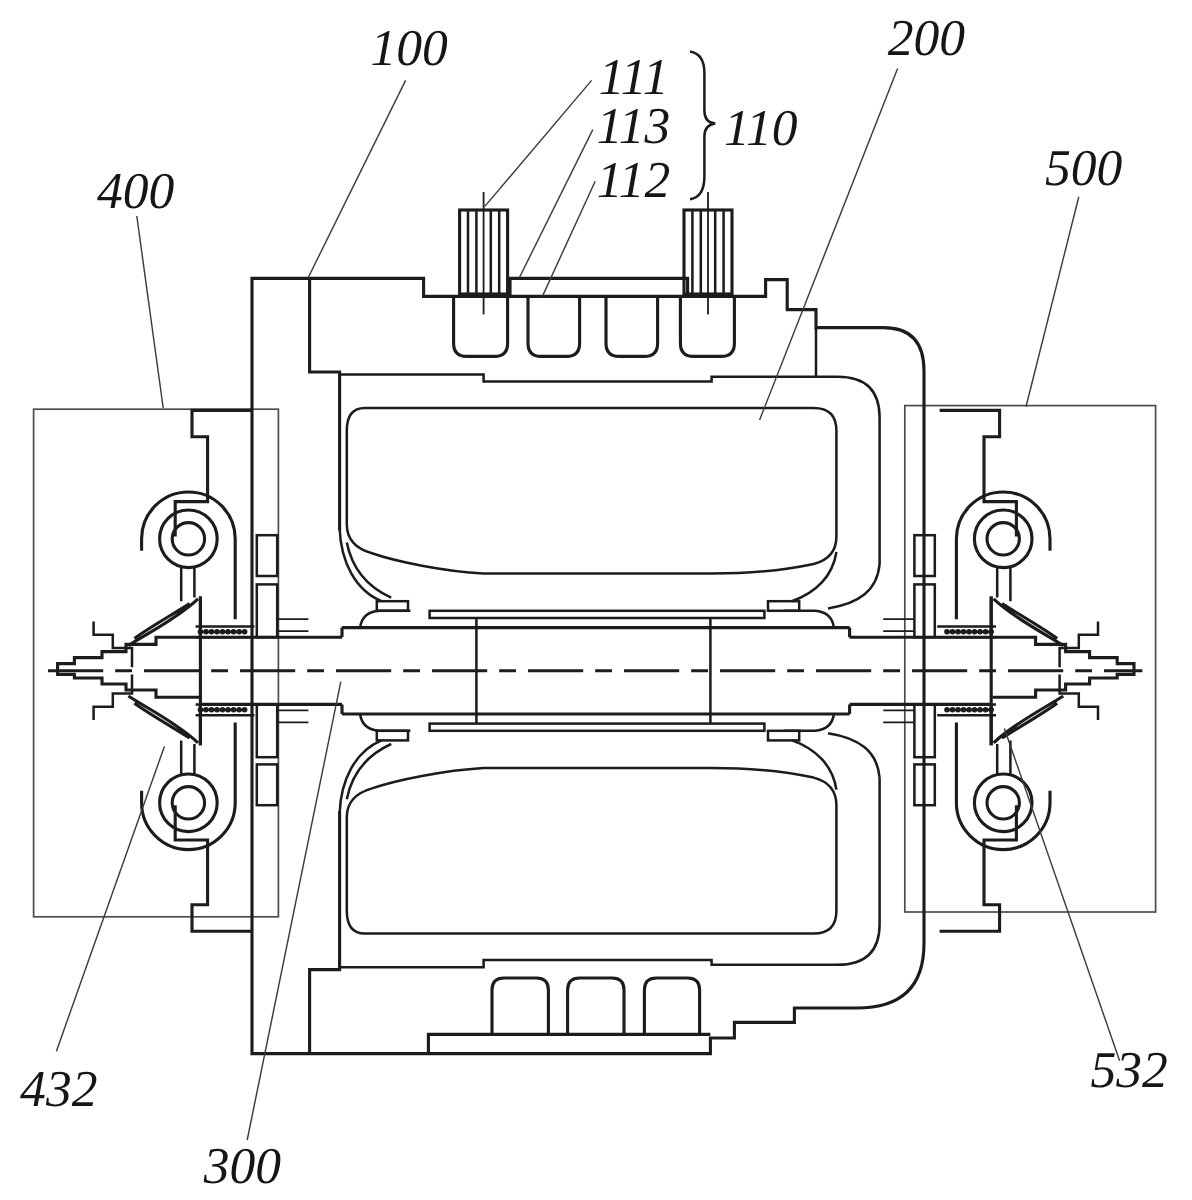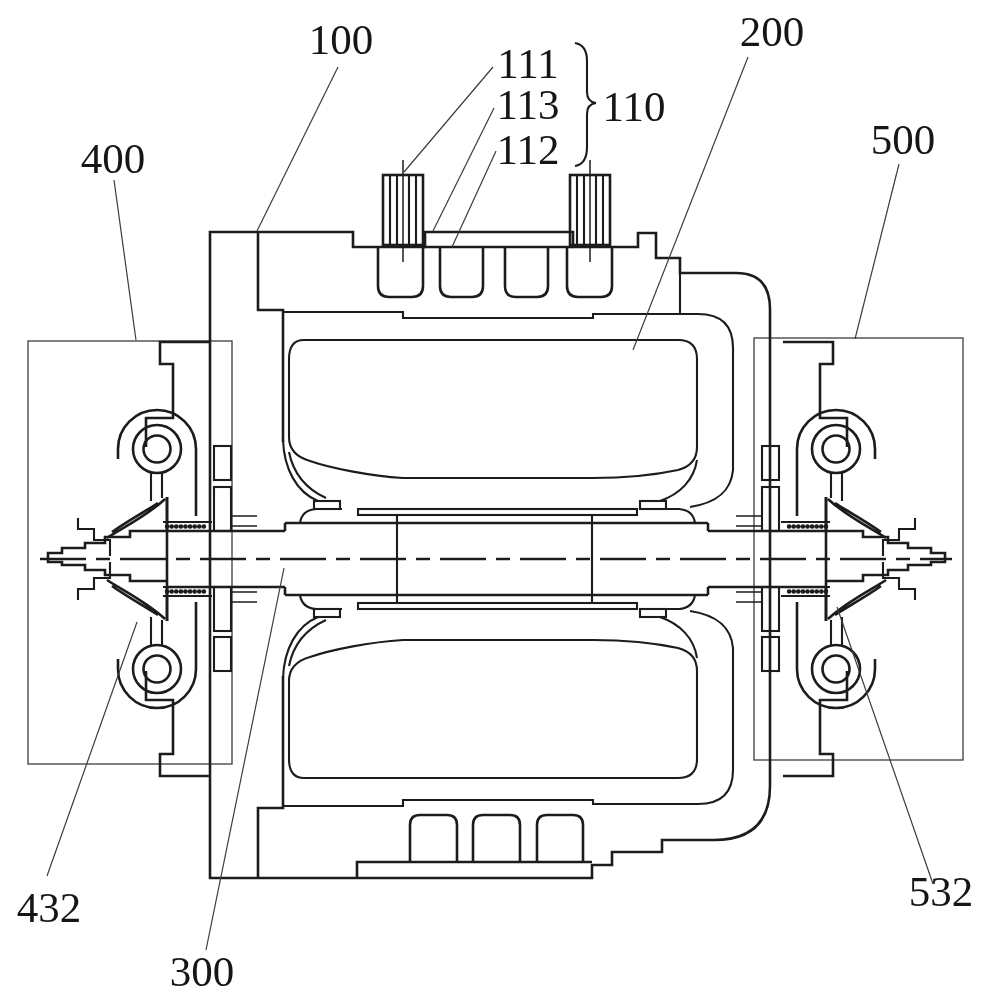--- a/index.html
+++ b/index.html
@@ -2,21 +2,21 @@
 <html style="--line: #1c1c1c; --leader: #3c3c3c; --box: #4a4a4a; --bg: #ffffff;"><head>
 <meta charset="utf-8">
 <style>
   :root{
     --line:#1c1c1c;
     --leader:#3c3c3c;
     --box:#4a4a4a;
     --bg:#ffffff;
   }
   html,body{margin:0;padding:0;background:var(--bg);}
-  .stage{width:993px;height:1000px;position:relative;background:var(--bg);}
+  .stage{width:993px;height:1000px;position:relative;background:var(--bg);font-style:italic;}
   svg{display:block;}
   .ln{fill:none;stroke:var(--line);stroke-width:2.6;stroke-linecap:butt;stroke-linejoin:miter;}
   .ln2{fill:none;stroke:var(--line);stroke-width:2.1;}
   .thin{fill:none;stroke:var(--line);stroke-width:1.5;}
   .boxln{fill:none;stroke:var(--box);stroke-width:1.4;}
   .leader{stroke:var(--leader);stroke-width:1.2;fill:none;}
   .dots{stroke:var(--line);stroke-width:4.6;stroke-dasharray:0.1 4.5;stroke-linecap:round;fill:none;}
   .center{stroke:var(--line);stroke-width:2.4;fill:none;stroke-dasharray:46 10 14 10;}
   .ref-label{
     font-family:"Liberation Serif","DejaVu Serif",serif;

